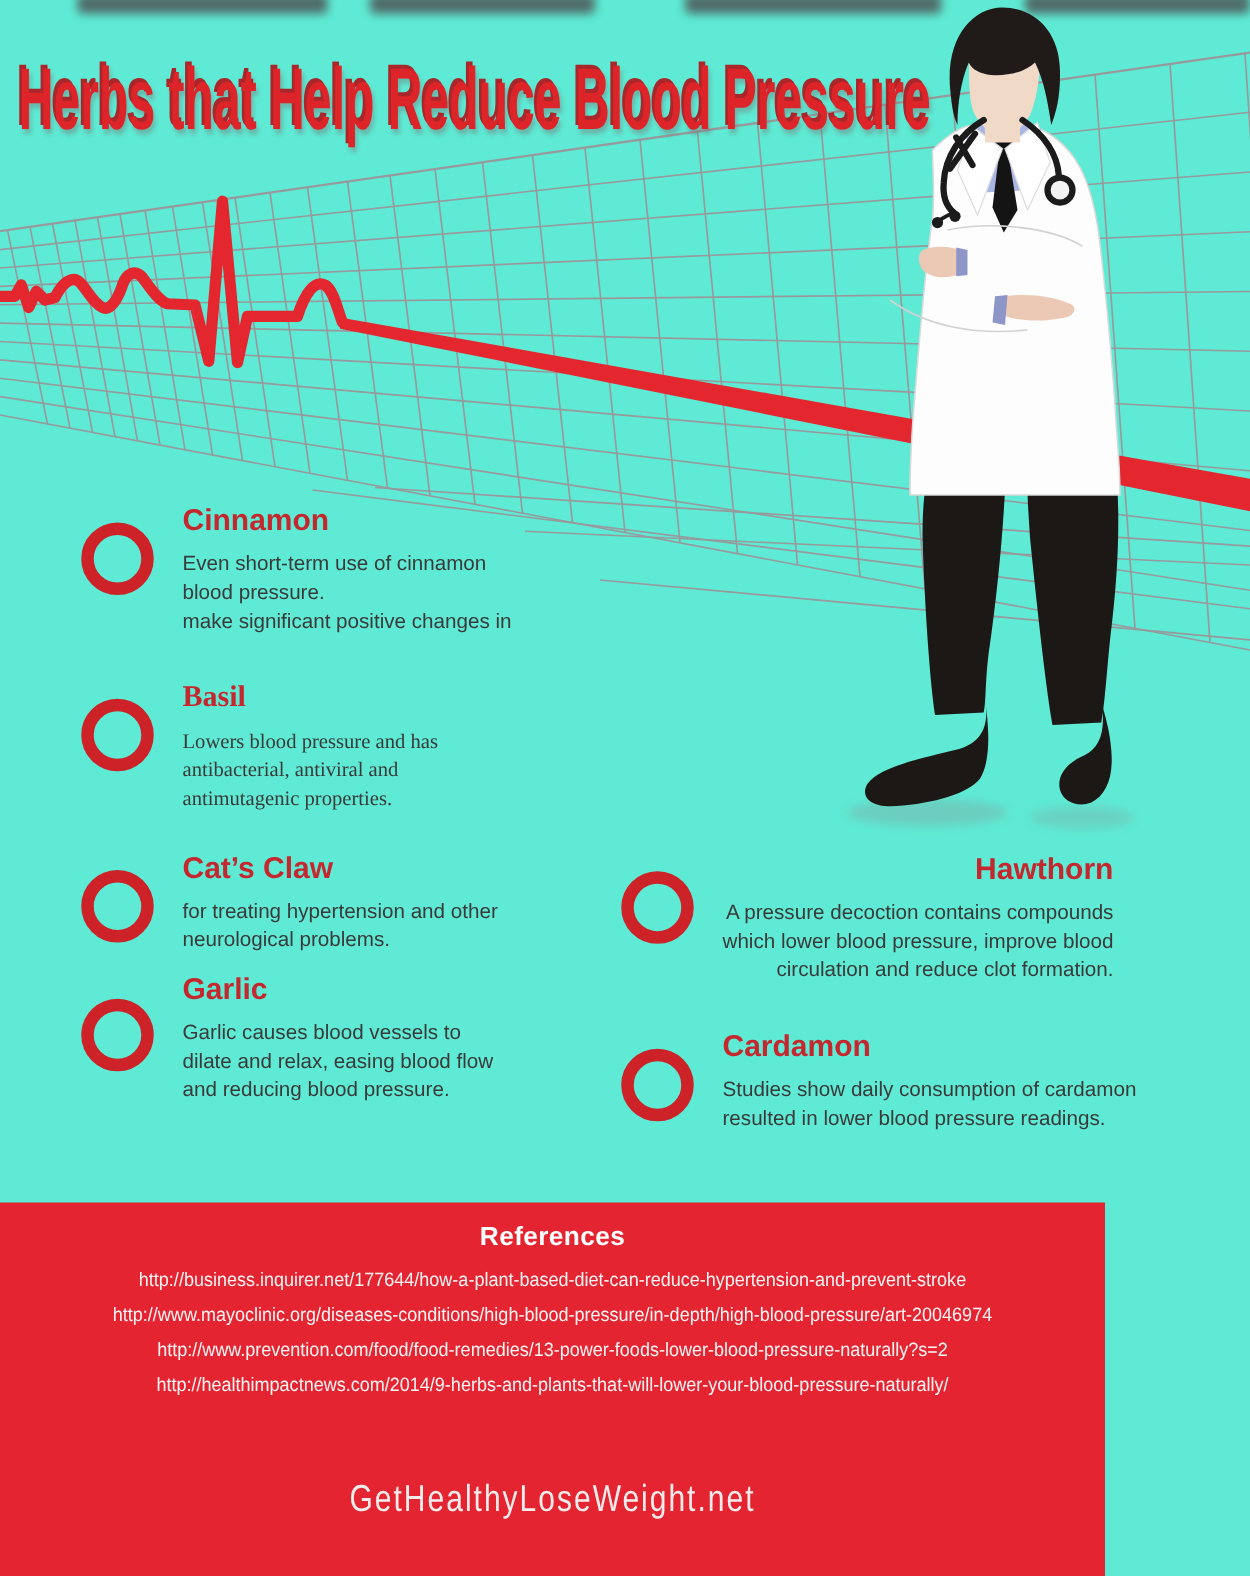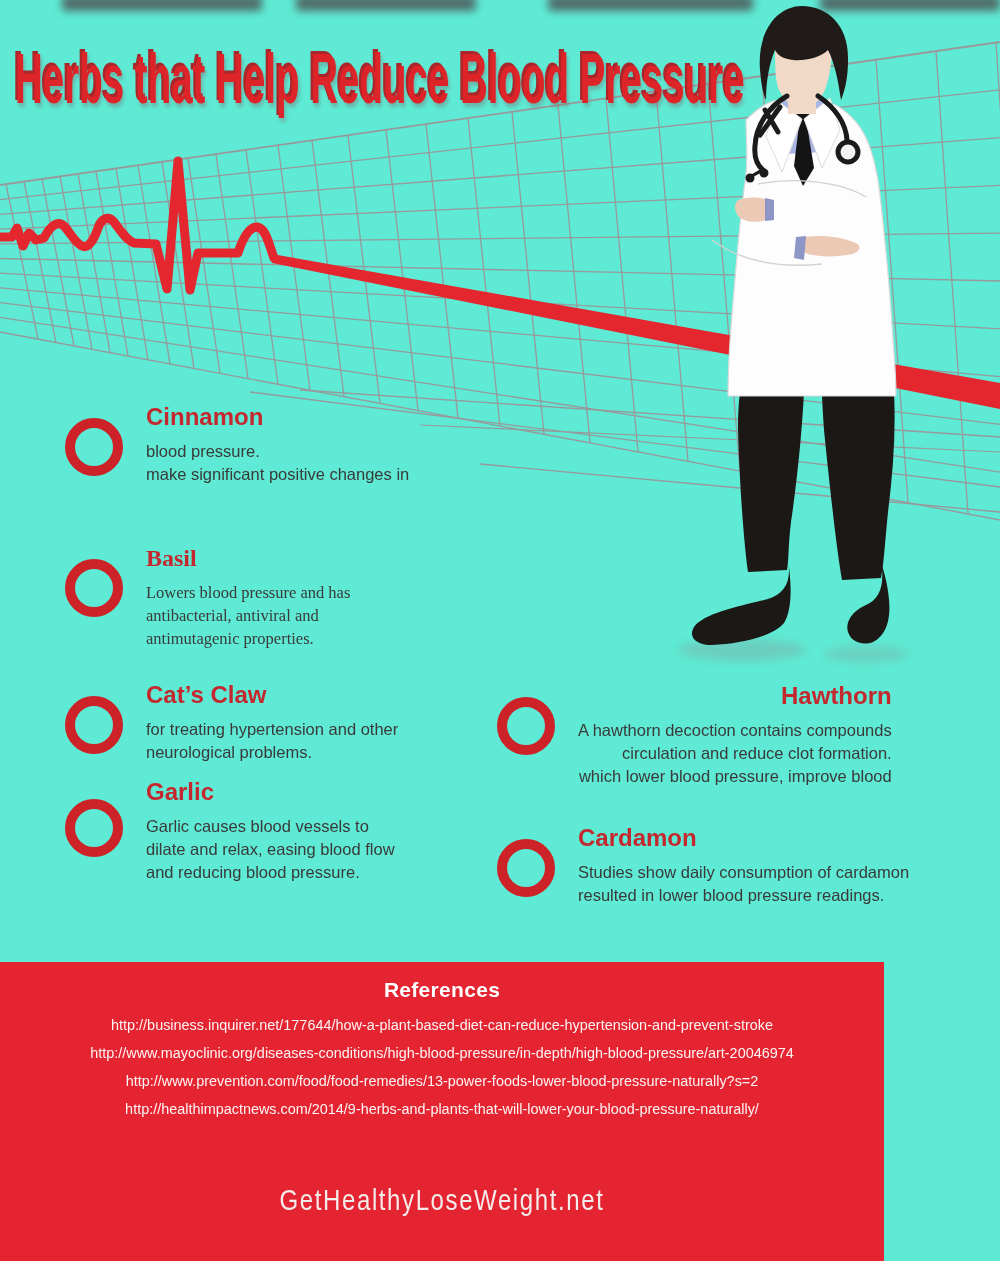--- a/index.html
+++ b/index.html
@@ -194,20 +194,21 @@
       <circle cx="750" cy="178" r="4.5" fill="#1b1b1b"></circle>
     </g>
   </svg>
 
   <h1 class="title">Herbs that Help Reduce Blood Pressure</h1>
 
   <div class="herb" style="left:65px;top:402px;">
     <span class="ring"></span>
     <h3>Cinnamon</h3>
     <div class="desc">
+      <div class="dline">Even short-term use of cinnamon</div>
       <div class="dline">blood pressure.</div>
       <div class="dline">make significant positive changes in</div>
     </div>
   </div>
 
   <div class="herb" style="left:65px;top:543px;font-family:Liberation Serif, serif;">
     <span class="ring"></span>
     <h3>Basil</h3>
     <div class="desc">
       <div class="dline">Lowers blood pressure and has</div>
@@ -232,23 +233,23 @@
       <div class="dline">Garlic causes blood vessels to</div>
       <div class="dline">dilate and relax, easing blood flow</div>
       <div class="dline">and reducing blood pressure.</div>
     </div>
   </div>
 
   <div class="herb" style="left:497px;top:681px;text-align:right;">
     <span class="ring"></span>
     <h3>Hawthorn</h3>
     <div class="desc">
-      <div class="dline">A hawthorn decoction contains compounds</div>
+      <div class="dline">A pressure decoction contains compounds</div>
+      <div class="dline">which lower blood pressure, improve blood</div>
       <div class="dline">circulation and reduce clot formation.</div>
-      <div class="dline">which lower blood pressure, improve blood</div>
     </div>
   </div>
 
   <div class="herb" style="left:497px;top:823px;">
     <span class="ring"></span>
     <h3>Cardamon</h3>
     <div class="desc">
       <div class="dline">Studies show daily consumption of cardamon</div>
       <div class="dline">resulted in lower blood pressure readings.</div>
     </div>

